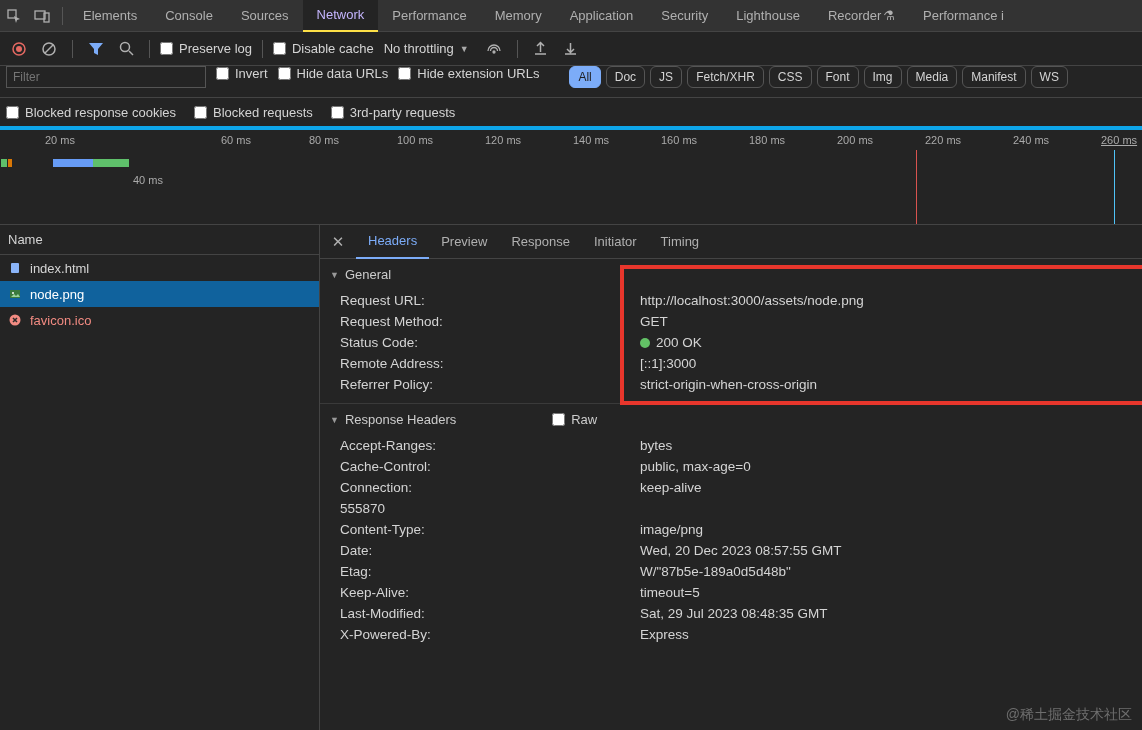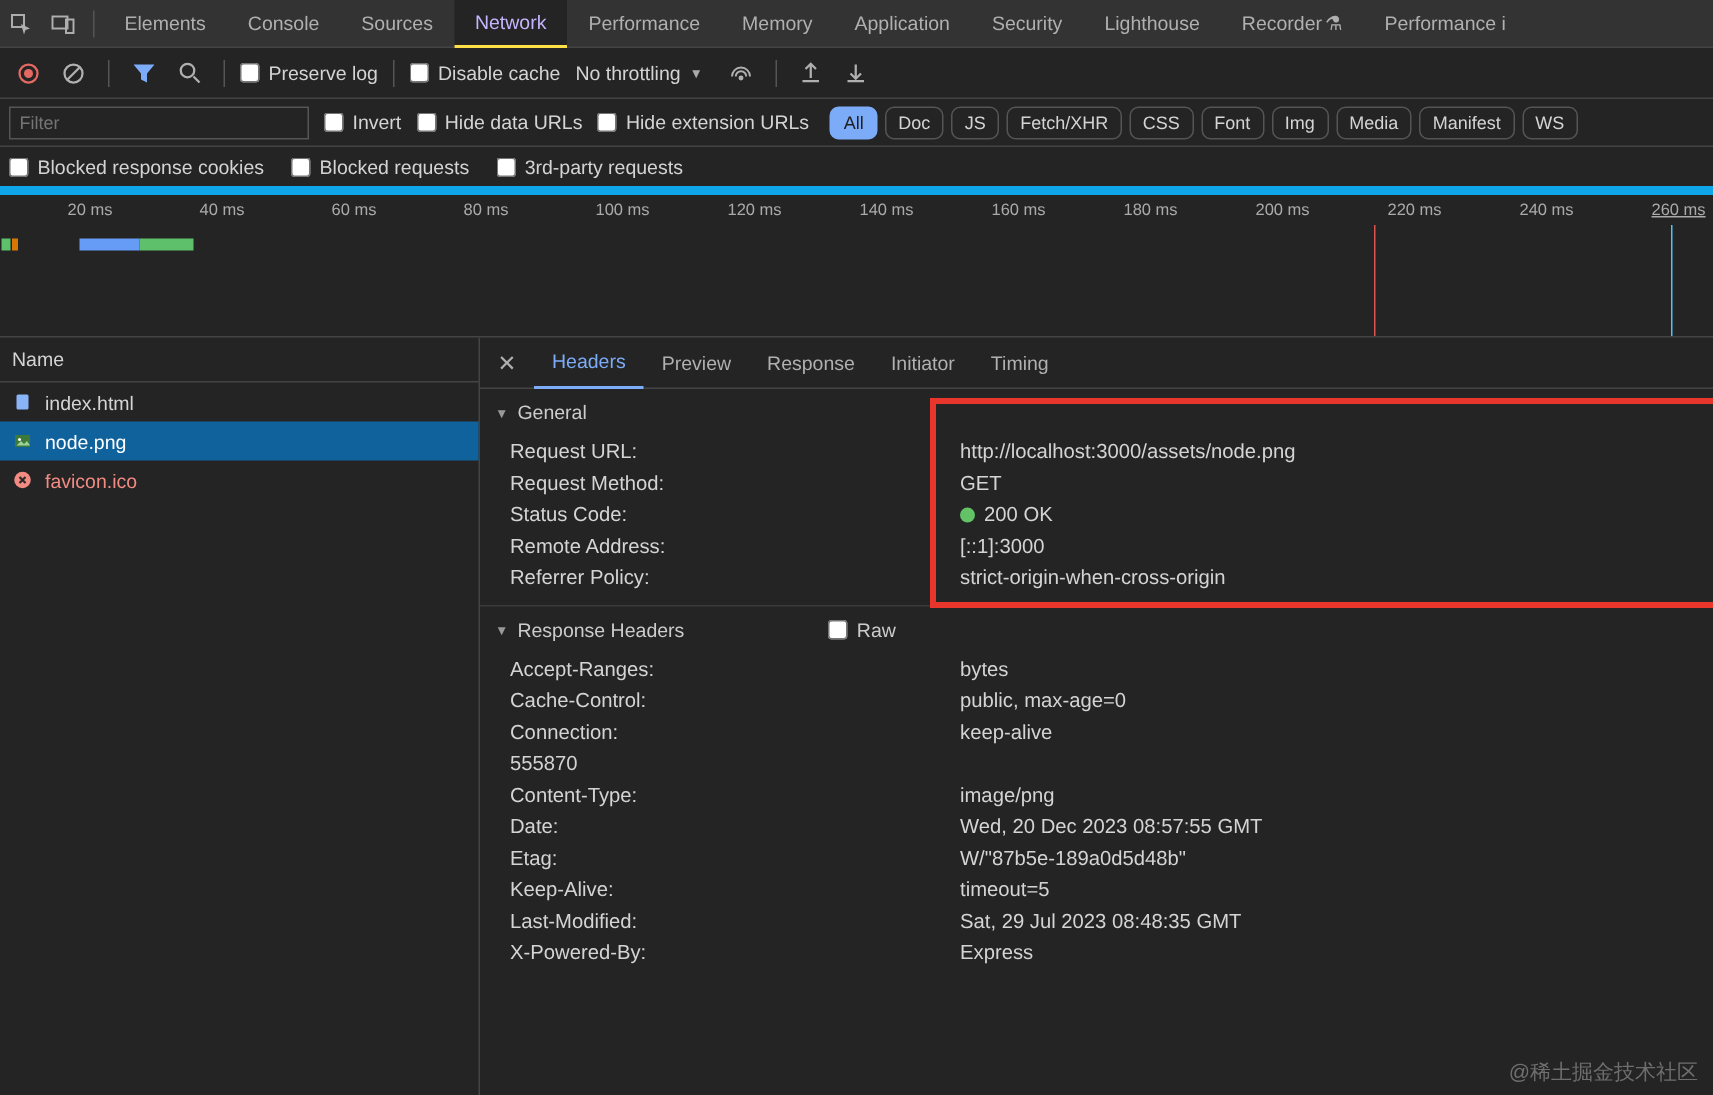--- a/index.html
+++ b/index.html
@@ -10,25 +10,25 @@
 .tabs-bar .tab.active{color:#c4b5fd;border-bottom:2px solid #fde047;background:#242424}
 .toolbar{display:flex;align-items:center;height:34px;background:#242424;border-bottom:1px solid #444;padding:15px 6px;gap:4px}
 .icon-btn{width:26px;height:26px;display:flex;align-items:center;justify-content:center;color:#b0b0b0;cursor:pointer}
 .icon-btn.red{color:#e46962}
 .icon-btn.blue{color:#7cacf8}
 .sep{width:1px;height:18px;background:#555;margin:0 6px}
 .cbox{display:flex;align-items:center;gap:6px;color:#d4d4d4;cursor:pointer}
 .cbox input{accent-color:#7cacf8}
 .throttling{display:flex;align-items:center;gap:6px;color:#d4d4d4;cursor:pointer}
 .caret{font-size:9px;color:#aaa}
-.filter-bar{display:flex;align-items:center;height:32px;background:#242424;border-bottom:1px solid #444;padding:0 6px;gap:10px}
+.filter-bar{display:flex;align-items:flex-start;height:32px;background:#242424;border-bottom:1px solid #444;padding:0 6px;gap:10px}
 .filter-input{width:200px;height:22px;background:#242424;border:1px solid #555;color:#d4d4d4;padding:0 6px;font-size:12px}
 .chip{height:22px;padding:0 8px;border:1px solid #555;border-radius:6px;display:flex;align-items:center;color:#d4d4d4;cursor:pointer;font-size:12px}
 .chip.active{background:#7cacf8;color:#1f1f1f;border-color:#7cacf8}
-.third-row{display:flex;align-items:center;height:32px;background:#242424;border-bottom:6px solid #0ea5e9;padding:0 6px;gap:18px}
+.third-row{display:flex;align-items:center;height:32px;background:#242424;border-bottom:4px solid #0ea5e9;padding:0 6px;gap:18px}
 .timeline{height:95px;background:#242424;border-bottom:1px solid #444;position:relative}
 .tl-labels{display:flex;position:absolute;top:4px;left:0;right:0;font-size:11px;color:#aaa}
 .tl-labels span{position:absolute}
 .tl-track{position:absolute;top:24px;left:0;right:0;height:60px}
 .bar{position:absolute;height:8px}
 .vline{position:absolute;top:20px;bottom:0;width:1px}
 .main-split{display:flex;flex:1;overflow:hidden}
 .req-list{width:320px;background:#242424;border-right:1px solid #444;display:flex;flex-direction:column}
 .list-header{height:30px;display:flex;align-items:center;padding:0 8px;border-bottom:1px solid #444;color:#d4d4d4;font-size:13px}
 .list-row{height:26px;display:flex;align-items:center;padding:0 8px;gap:8px;cursor:pointer;color:#d4d4d4}
@@ -150,21 +150,21 @@
       <span>Invert</span>
     </label>
   <label class="cbox">
       <input type="checkbox" style="">
       <span>Hide data URLs</span>
     </label>
   <label class="cbox">
       <input type="checkbox" style="">
       <span>Hide extension URLs</span>
     </label>
-  <div id="chips-container" style="display:flex;gap:5px;margin-left:4px">
+  <div id="chips-container" style="display:flex;gap:5px;margin-left:20px">
       <div class="chip active">All</div>
       <div class="chip">Doc</div>
       <div class="chip">JS</div>
       <div class="chip">Fetch/XHR</div>
       <div class="chip">CSS</div>
       <div class="chip">Font</div>
       <div class="chip">Img</div>
       <div class="chip">Media</div>
       <div class="chip">Manifest</div>
       <div class="chip">WS</div>
@@ -182,21 +182,21 @@
     </label>
   <label class="cbox">
       <input type="checkbox" style="">
       <span>3rd-party requests</span>
     </label>
 </div>
 
 <div class="timeline">
   <div class="tl-labels" id="tl-labels">
       <span style="left: 45px;">20 ms</span>
-      <span style="left: 133px;">40 ms</span>
+      <span style="left: 133px; margin-top: 40px;">40 ms</span>
       <span style="left: 221px;">60 ms</span>
       <span style="left: 309px;">80 ms</span>
       <span style="left: 397px;">100 ms</span>
       <span style="left: 485px;">120 ms</span>
       <span style="left: 573px;">140 ms</span>
       <span style="left: 661px;">160 ms</span>
       <span style="left: 749px;">180 ms</span>
       <span style="left: 837px;">200 ms</span>
       <span style="left: 925px;">220 ms</span>
       <span style="left: 1013px;">240 ms</span>

